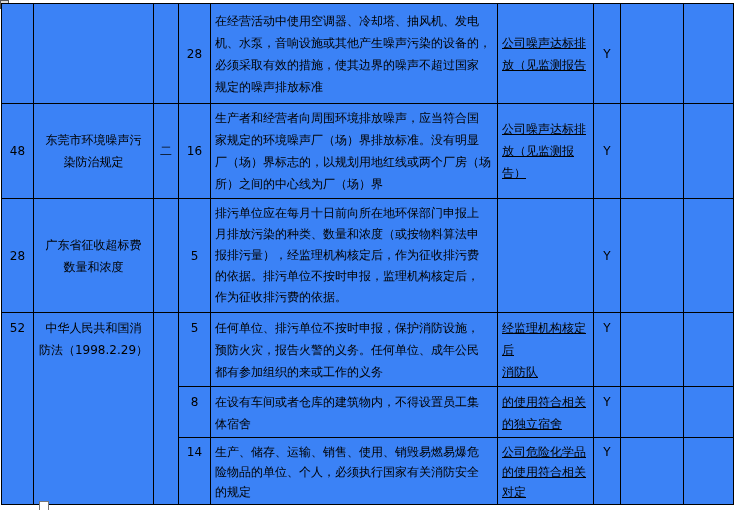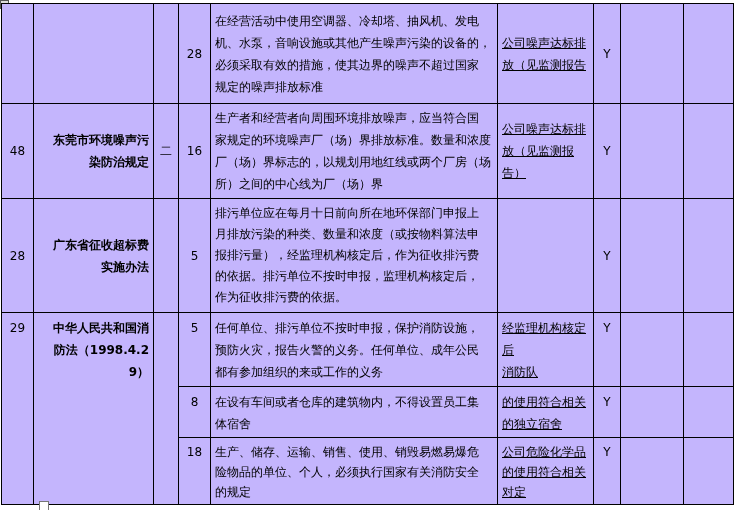--- a/index.html
+++ b/index.html
@@ -1,25 +1,25 @@
 <!DOCTYPE html>
 <html><head>
 <meta charset="utf-8">
 <style>
   html,body{margin:0;padding:0;background:#fff;}
   .doc{position:relative;width:734px;height:510px;background:#ffffff;overflow:hidden;
        font-family:"DejaVu Sans",sans-serif;color:#000;}
   table.reg{border-collapse:collapse;table-layout:fixed;position:absolute;left:1px;top:3px;}
   table.reg td{border:1px solid #000;font-size:12px;line-height:22px;color:#000;
        padding:2px 4px;vertical-align:middle;white-space:pre-line;overflow:hidden;
-       word-break:break-all;background:#c4b5fd;}
+       word-break:break-all;background:#3b82f6;}
   tr.r1{height:100px} tr.r2{height:95px} tr.r3{height:114px}
   tr.r4a{height:74px} tr.r4b{height:51px} tr.r4c{height:61px}
   td.cno{text-align:center;}
-  td.claw{text-align:right;padding-left:6px;padding-right:2px;font-weight:bold;}
+  td.claw{text-align:center;padding-left:6px;padding-right:2px;}
   td.ccat{text-align:center;}
   td.cart{text-align:center;}
   td.creq{text-align:left;padding-left:6px;}
   td.cstat{text-align:left;padding-left:6px;text-decoration:underline;}
   td.cy{text-align:center;font-size:11px;}
   tr.r3 td.creq{line-height:21px;}
   tr.r4c td{line-height:20px;}
   tr.top td{vertical-align:top;padding-top:4px;}
   td.vtop{vertical-align:top;padding-top:6px;}
   .handle-top{position:absolute;left:0px;top:0px;width:7px;height:7px;
@@ -64,51 +64,51 @@
       <td class="cempty"></td>
     </tr>
 
     <tr class="r2">
       <td class="cno">48</td>
       <td class="claw">东莞市环境噪声污
 染防治规定</td>
       <td class="ccat">二</td>
       <td class="cart">16</td>
       <td class="creq">生产者和经营者向周围环境排放噪声，应当符合国
-家规定的环境噪声厂（场）界排放标准。数量和浓度
+家规定的环境噪声厂（场）界排放标准。没有明显
 厂（场）界标志的，以规划用地红线或两个厂房（场
 所）之间的中心线为厂（场）界</td>
       <td class="cstat">公司噪声达标排
 放（见监测报告）</td>
       <td class="cy">Y</td>
       <td class="cempty"></td>
       <td class="cempty"></td>
     </tr>
 
     <tr class="r3">
       <td class="cno">28</td>
       <td class="claw">广东省征收超标费
-实施办法</td>
+数量和浓度</td>
       <td class="ccat"></td>
       <td class="cart">5</td>
       <td class="creq">排污单位应在每月十日前向所在地环保部门申报上
 月排放污染的种类、数量和浓度（或按物料算法申
 报排污量），经监理机构核定后，作为征收排污费
 的依据。排污单位不按时申报，监理机构核定后，
 作为征收排污费的依据。</td>
       <td class="cstat"></td>
       <td class="cy">Y</td>
       <td class="cempty"></td>
       <td class="cempty"></td>
     </tr>
 
     <tr class="r4a top">
-      <td class="cno vtop" rowspan="3">29</td>
+      <td class="cno vtop" rowspan="3">52</td>
       <td class="claw vtop" rowspan="3">中华人民共和国消
-防法（1998.4.29）</td>
+防法（1998.2.29）</td>
       <td class="ccat vtop" rowspan="3"></td>
       <td class="cart">5</td>
       <td class="creq">任何单位、排污单位不按时申报，保护消防设施，
 预防火灾，报告火警的义务。任何单位、成年公民
 都有参加组织的来或工作的义务</td>
       <td class="cstat">经监理机构核定后
 消防队</td>
       <td class="cy">Y</td>
       <td class="cempty"></td>
       <td class="cempty"></td>
@@ -119,21 +119,21 @@
       <td class="creq">在设有车间或者仓库的建筑物内，不得设置员工集
 体宿舍</td>
       <td class="cstat">的使用符合相关
 的独立宿舍</td>
       <td class="cy">Y</td>
       <td class="cempty"></td>
       <td class="cempty"></td>
     </tr>
 
     <tr class="r4c top">
-      <td class="cart">18</td>
+      <td class="cart">14</td>
       <td class="creq">生产、储存、运输、销售、使用、销毁易燃易爆危
 险物品的单位、个人，必须执行国家有关消防安全
 的规定</td>
       <td class="cstat">公司危险化学品
 的使用符合相关
 对定</td>
       <td class="cy">Y</td>
       <td class="cempty"></td>
       <td class="cempty"></td>
     </tr>

